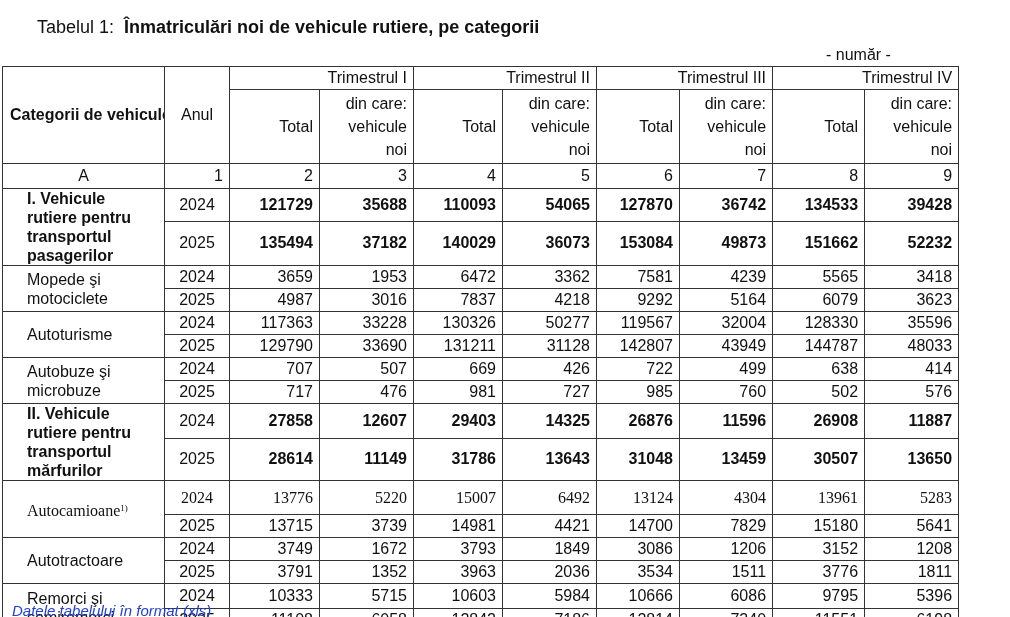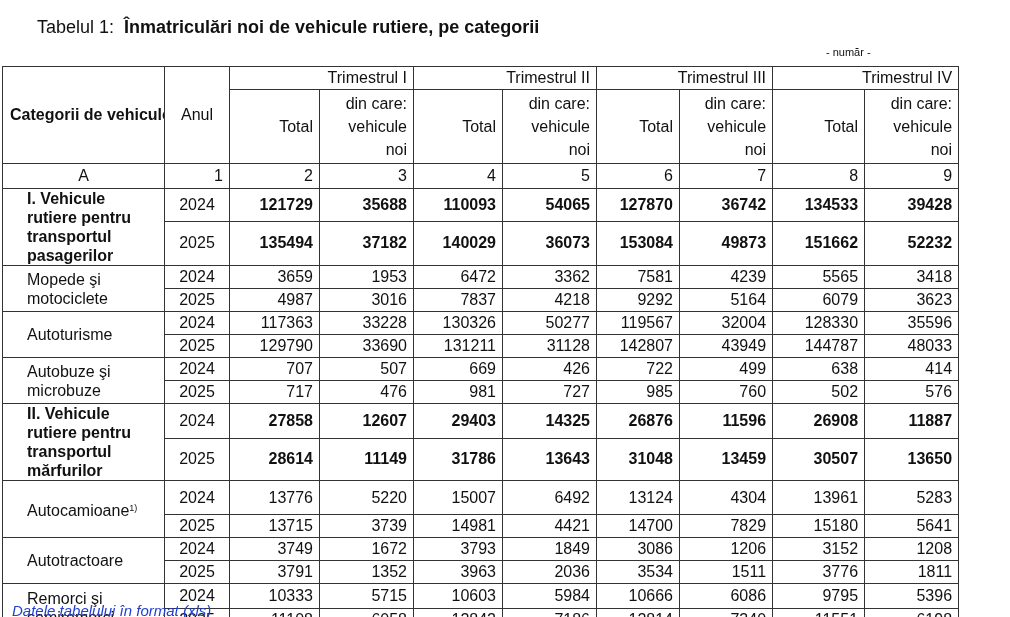--- a/index.html
+++ b/index.html
@@ -1,20 +1,20 @@
 <!DOCTYPE html>
 <html><head>
 <meta charset="utf-8">
 <style>
   html, body { margin: 0; padding: 0; background: #ffffff; }
   body { width: 1010px; height: 617px; overflow: hidden; position: relative;
          font-family: "Liberation Sans", "DejaVu Sans", sans-serif; color: #111; }
   .title { position: absolute; left: 37px; top: 17px; font-size: 18px; white-space: nowrap; }
   .title b { font-weight: bold; }
-  .unit { position: absolute; left: 826px; top: 46px; font-size: 11px; }
+  .unit { position: absolute; left: 826px; top: 46px; font-size: 16px; }
   table.t { position: absolute; left: 2px; top: 66px; border-collapse: collapse; table-layout: fixed;
             width: 956px; font-size: 16px; }
   table.t td { border: 1px solid #333; padding: 0 6px; text-align: right; vertical-align: middle;
                white-space: nowrap; line-height: 20px; overflow: hidden; }
   table.t td.cat { text-align: left; white-space: normal; line-height: 19px; padding-left: 24px; vertical-align: middle; }
   table.t td.yr { text-align: center; }
   table.t td.hdr-trim { height: 22px; }
   table.t td.hdr-sub { height: 73px; }
   table.t td.hdr-cat { text-align: left; font-weight: bold; font-size: 16px; line-height: 22px; padding-left: 7px; }
   table.t td.center { text-align: center; }
@@ -202,21 +202,21 @@
         <td class="yr" style="height: 34px;">2025</td>
         <td class="num" style="height: 34px;">28614</td>
         <td class="num" style="height: 34px;">11149</td>
         <td class="num" style="height: 34px;">31786</td>
         <td class="num" style="height: 34px;">13643</td>
         <td class="num" style="height: 34px;">31048</td>
         <td class="num" style="height: 34px;">13459</td>
         <td class="num" style="height: 34px;">30507</td>
         <td class="num" style="height: 34px;">13650</td>
       </tr>
-      <tr style="height: 34px;">
+      <tr style="height: 34px; font-family: Liberation Serif, serif;">
         <td rowspan="2" class="cat"><span>Autocamioane</span><sup>1)</sup></td>
         <td class="yr" style="height: 22px;">2024</td>
         <td class="num" style="height: 22px;">13776</td>
         <td class="num" style="height: 22px;">5220</td>
         <td class="num" style="height: 22px;">15007</td>
         <td class="num" style="height: 22px;">6492</td>
         <td class="num" style="height: 22px;">13124</td>
         <td class="num" style="height: 22px;">4304</td>
         <td class="num" style="height: 22px;">13961</td>
         <td class="num" style="height: 22px;">5283</td>

